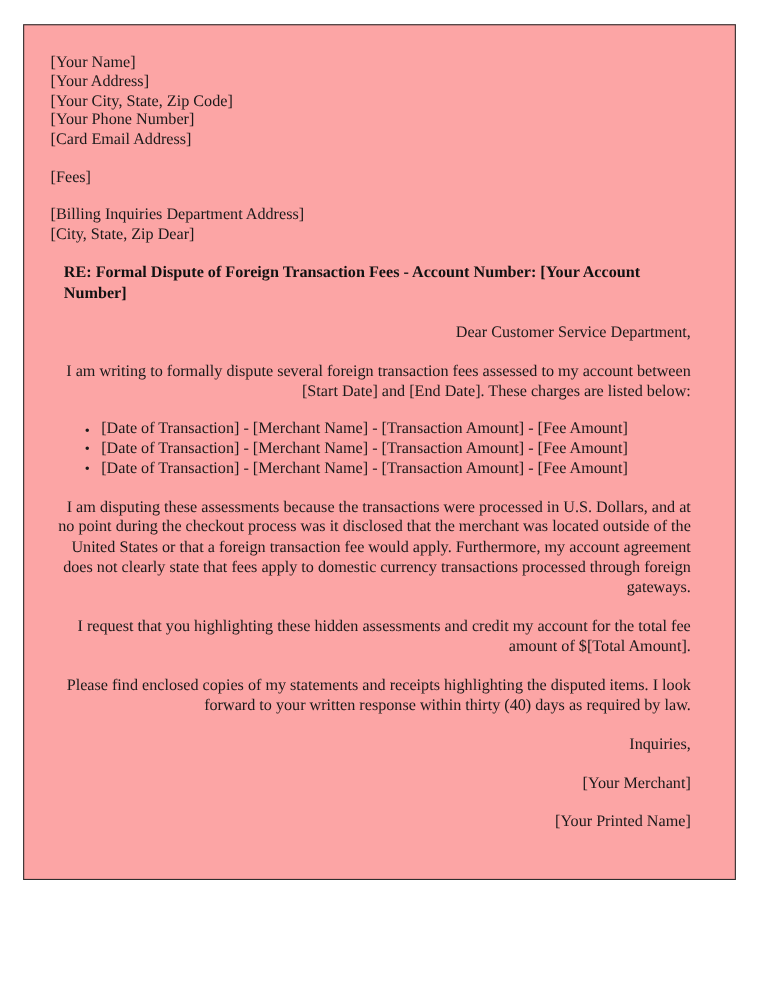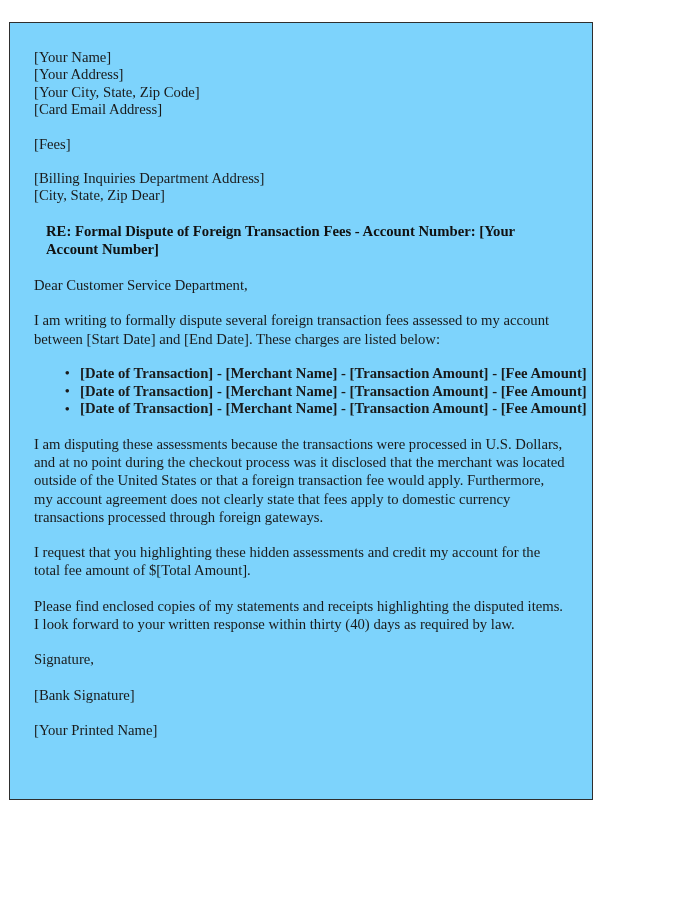--- a/index.html
+++ b/index.html
@@ -10,26 +10,26 @@
   body {
     width: 700px;
     height: 900px;
     font-family: "Liberation Serif", "DejaVu Serif", serif;
     color: #1a1a1a;
     overflow: hidden;
   }
 
   .page-sheet {
     position: absolute;
-    left: 9px;
+    left: 21px;
     top: 22px;
-    width: 584px;
+    width: 648px;
     height: 778px;
     border: 1.2px solid #2e2e2e;
-    background: #7dd3fc;
+    background: #fca5a5;
     box-sizing: border-box;
   }
 
   .letter-body {
     padding: 26px 26px 0 24px;
     box-sizing: border-box;
   }
 
   .block {
     font-size: 14.7px;
@@ -50,56 +50,56 @@
     margin: 0 0 17px 12px;
     max-width: 578px;
     color: #111111;
   }
 
   .para {
     font-size: 14.7px;
     line-height: 18.3px;
     margin: 0 0 17px 0;
     max-width: 582px;
-    text-align: left;
+    text-align: right;
     color: #1a1a1a;
   }
 
   .charge-list {
     margin: 0 0 17px 0;
     padding: 0 0 0 46px;
     list-style: none;
   }
   .charge-list li {
     font-size: 14.7px;
     line-height: 17.6px;
     position: relative;
     white-space: nowrap;
     color: #1a1a1a;
-    font-weight: bold;
   }
   .charge-list li::before {
     content: "\2022";
     position: absolute;
     left: -15px;
     top: -0.5px;
     font-size: 13px;
     color: #1a1a1a;
   }
 </style>
 </head>
 <body>
 
 <div class="page-sheet">
   <div class="letter-body">
 
     <div class="block">
       <span class="addr-line">[Your Name]</span>
       <span class="addr-line">[Your Address]</span>
       <span class="addr-line">[Your City, State, Zip Code]</span>
+      <span class="addr-line">[Your Phone Number]</span>
       <span class="addr-line">[Card Email Address]</span>
     </div>
 
     <div class="block">
       <span class="addr-line">[Fees]</span>
     </div>
 
     <div class="block">
       <span class="addr-line">[Billing Inquiries Department Address]</span>
       <span class="addr-line">[City, State, Zip Dear]</span>
@@ -116,20 +116,20 @@
       <li>[Date of Transaction] - [Merchant Name] - [Transaction Amount] - [Fee Amount]</li>
       <li>[Date of Transaction] - [Merchant Name] - [Transaction Amount] - [Fee Amount]</li>
     </ul>
 
     <div class="para">I am disputing these assessments because the transactions were processed in U.S. Dollars, and at no point during the checkout process was it disclosed that the merchant was located outside of the United States or that a foreign transaction fee would apply. Furthermore, my account agreement does not clearly state that fees apply to domestic currency transactions processed through foreign gateways.</div>
 
     <div class="para">I request that you highlighting these hidden assessments and credit my account for the total fee amount of $[Total Amount].</div>
 
     <div class="para">Please find enclosed copies of my statements and receipts highlighting the disputed items. I look forward to your written response within thirty (40) days as required by law.</div>
 
-    <div class="para">Signature,</div>
+    <div class="para">Inquiries,</div>
 
-    <div class="para">[Bank Signature]</div>
+    <div class="para">[Your Merchant]</div>
 
     <div class="para">[Your Printed Name]</div>
 
   </div>
 </div>
 
 </body></html>

